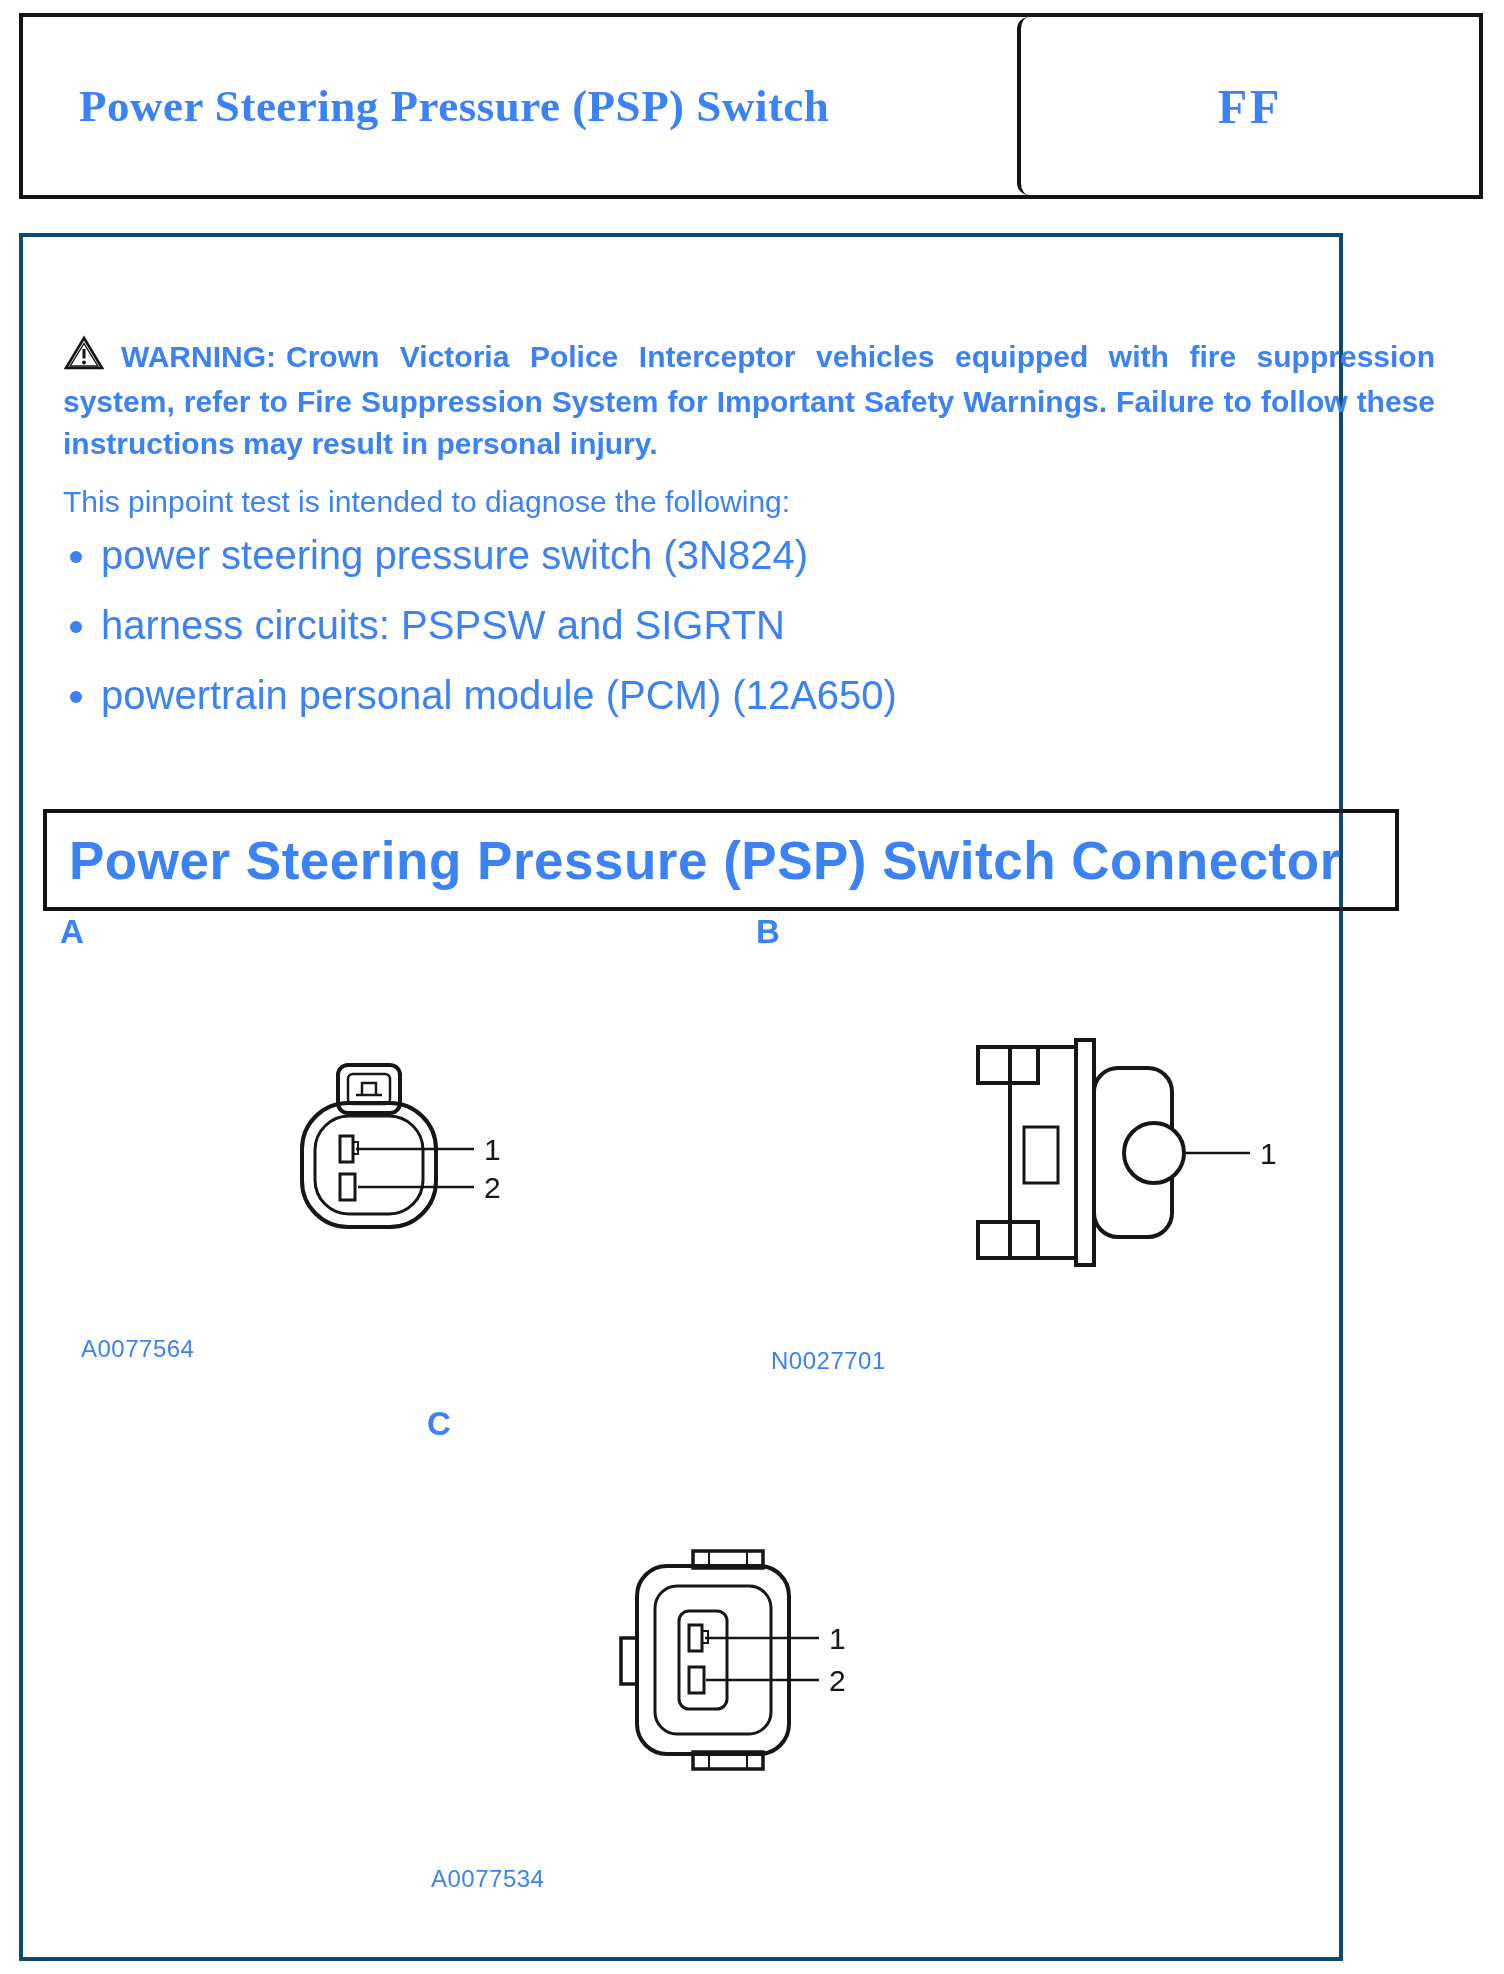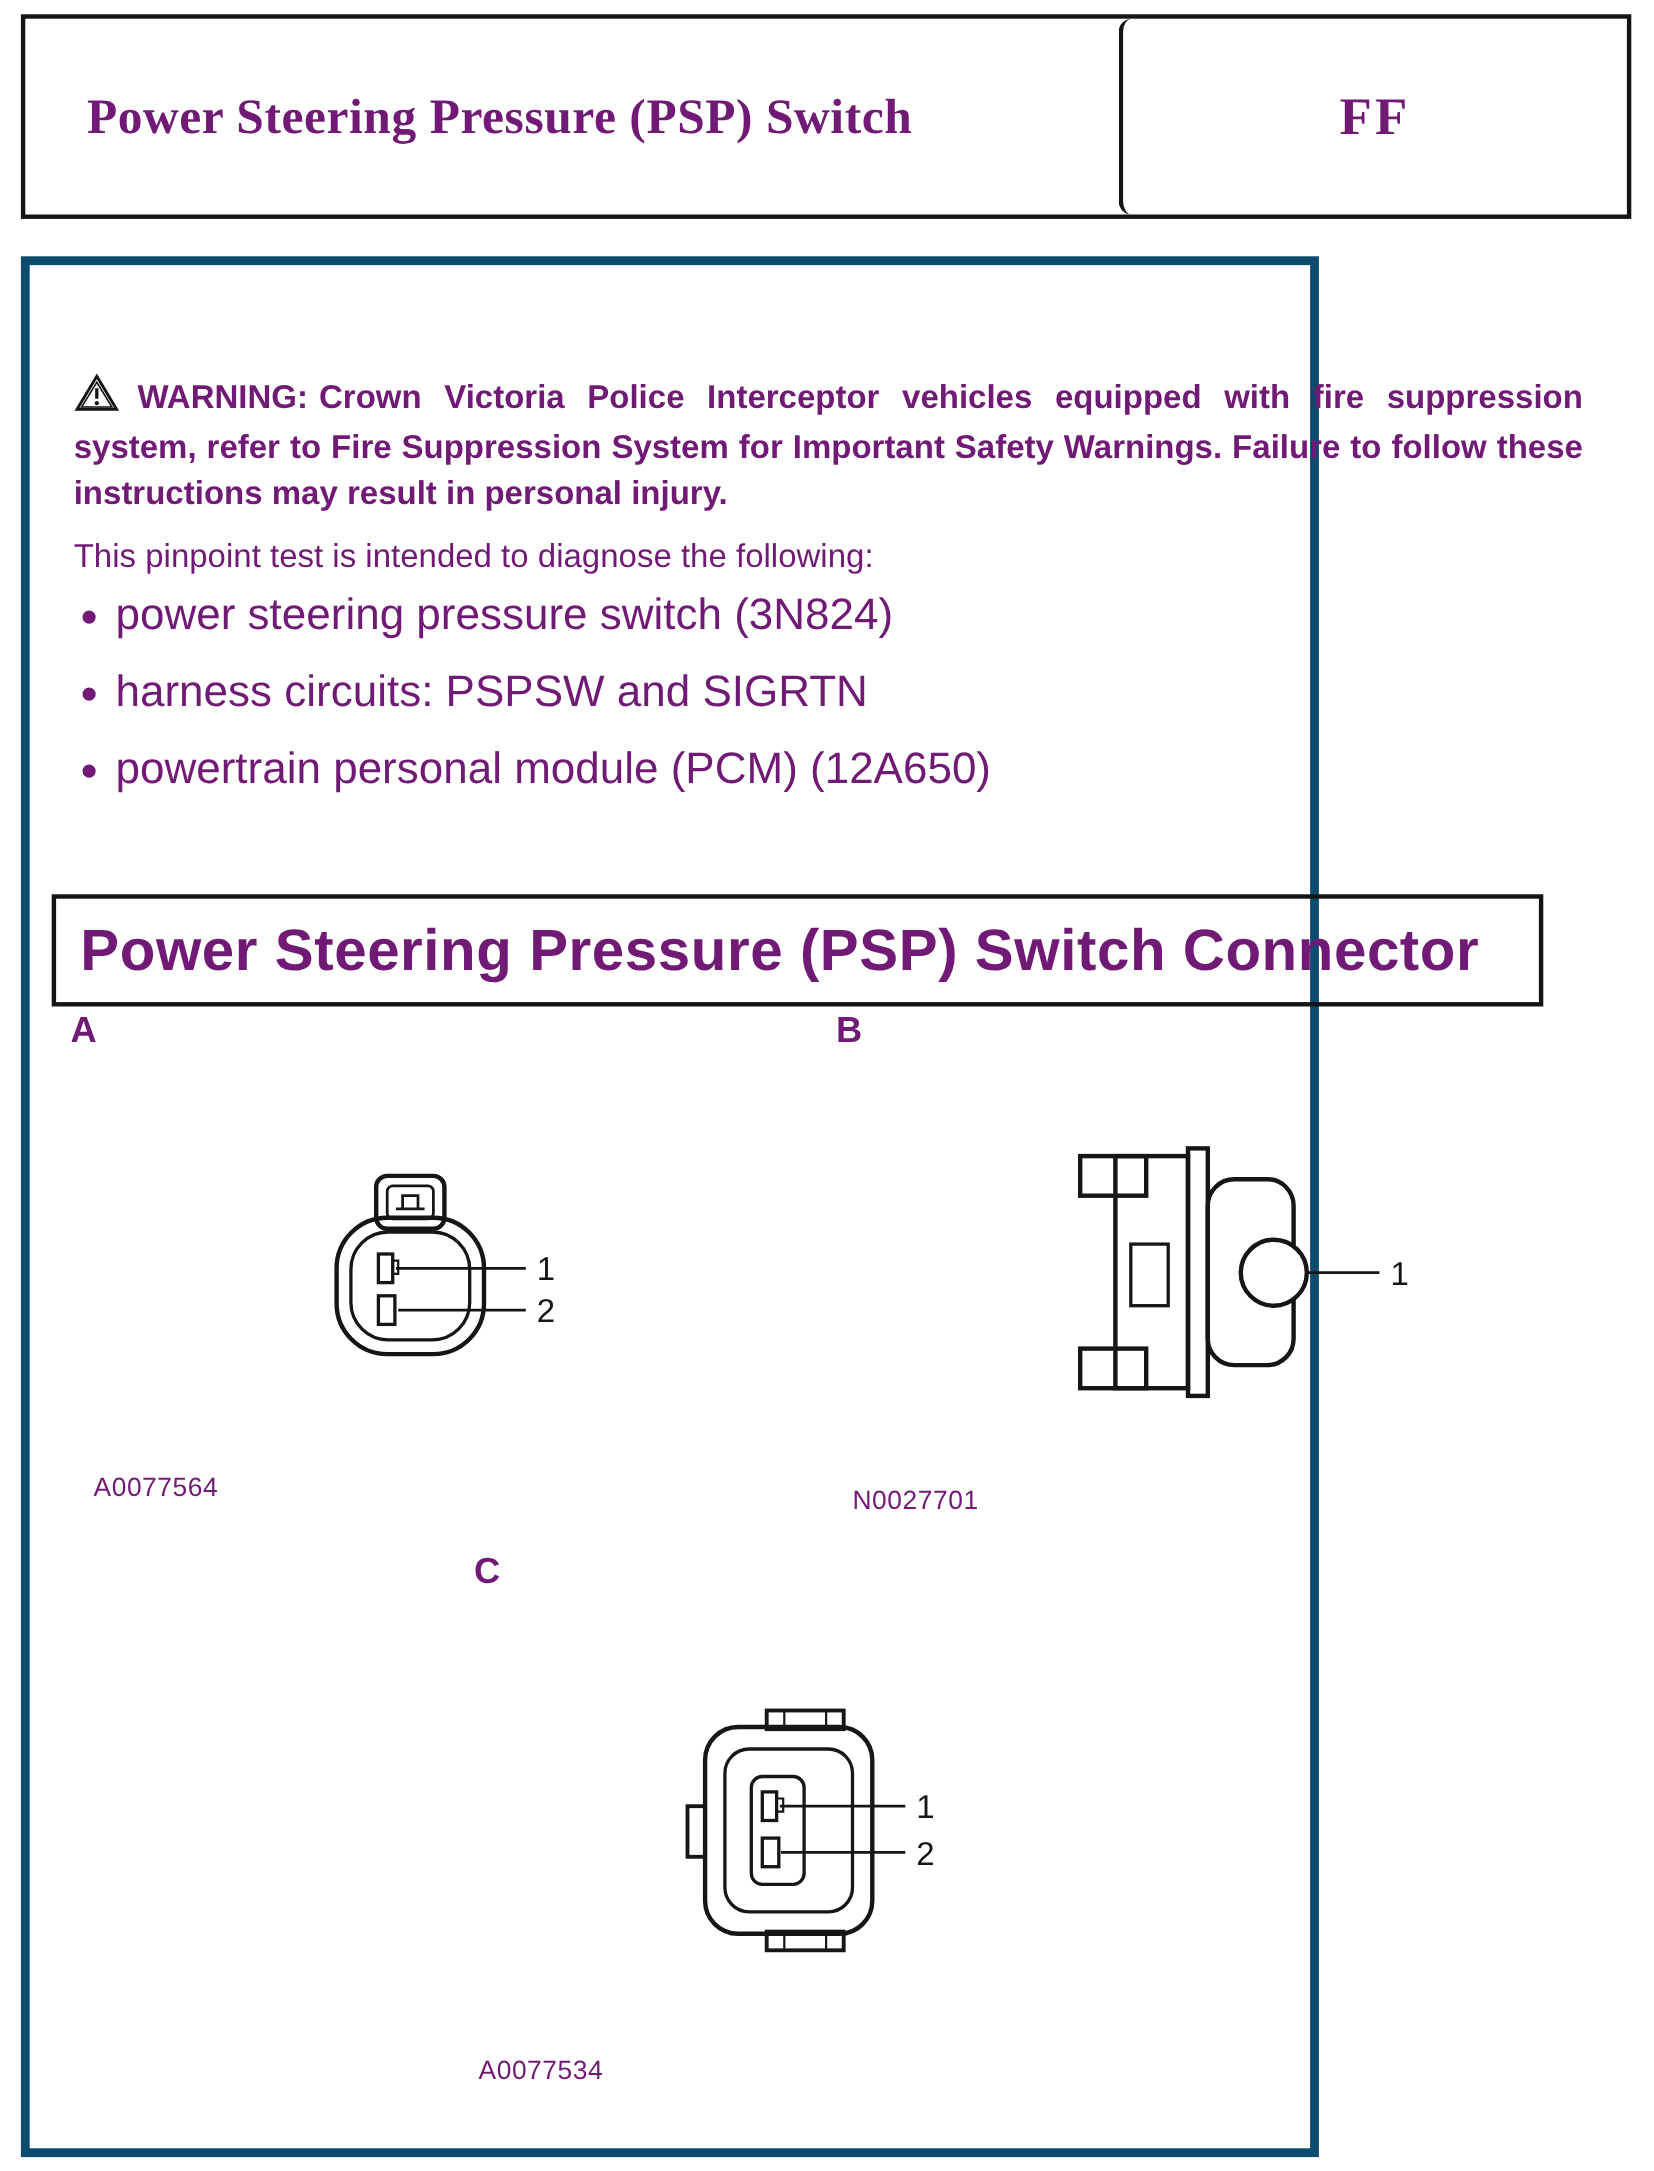--- a/index.html
+++ b/index.html
@@ -3,21 +3,21 @@
 <meta charset="utf-8">
 <style>
   html, body { margin: 0; padding: 0; background: #e8e8e4; }
   .page {
     position: relative;
     width: 1504px;
     height: 1974px;
     margin: 0 auto;
     background: #ffffff;
     font-family: "Liberation Sans", sans-serif;
-    color: #701a75;
+    color: #3b82f6;
     overflow: hidden;
   }
 
   
   .header-box {
     position: absolute;
     left: 19px; top: 13px;
     width: 1464px; height: 186px;
     border: 4px solid #141414;
     box-sizing: border-box;
@@ -41,22 +41,22 @@
     font-weight: bold;
     font-size: 48px;
     letter-spacing: 3px;
     border-radius: 12px;
   }
 
   
   .main-box {
     position: absolute;
     left: 19px; top: 233px;
-    width: 1180px; height: 1728px;
-    border: 8px solid #0c4a6e;
+    width: 1324px; height: 1728px;
+    border: 4px solid #0c4a6e;
     box-sizing: border-box;
   }
 
   .warning {
     position: absolute;
     top: 98px; left: 40px;
     width: 1372px;
     margin: 0;
     font-size: 30px;
     font-weight: bold;

